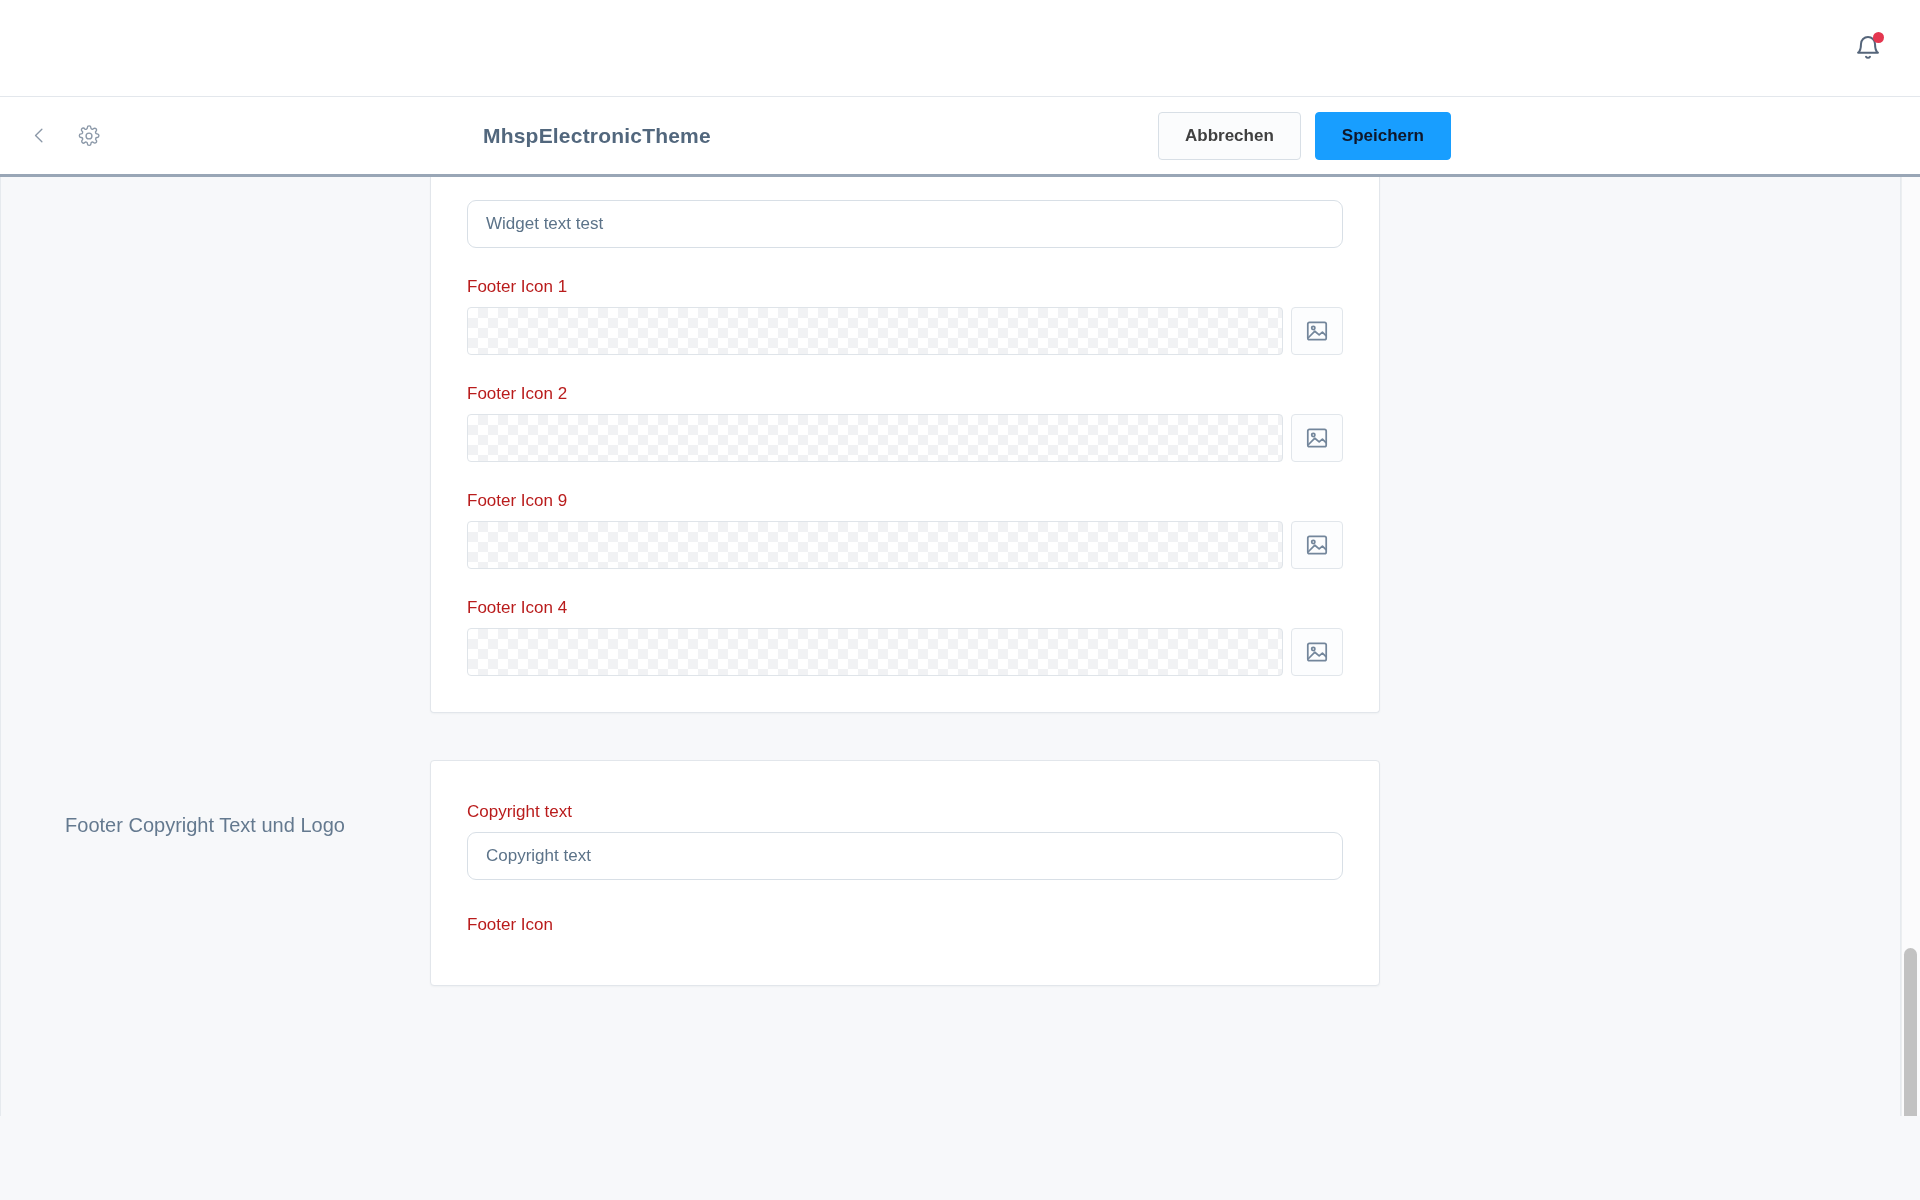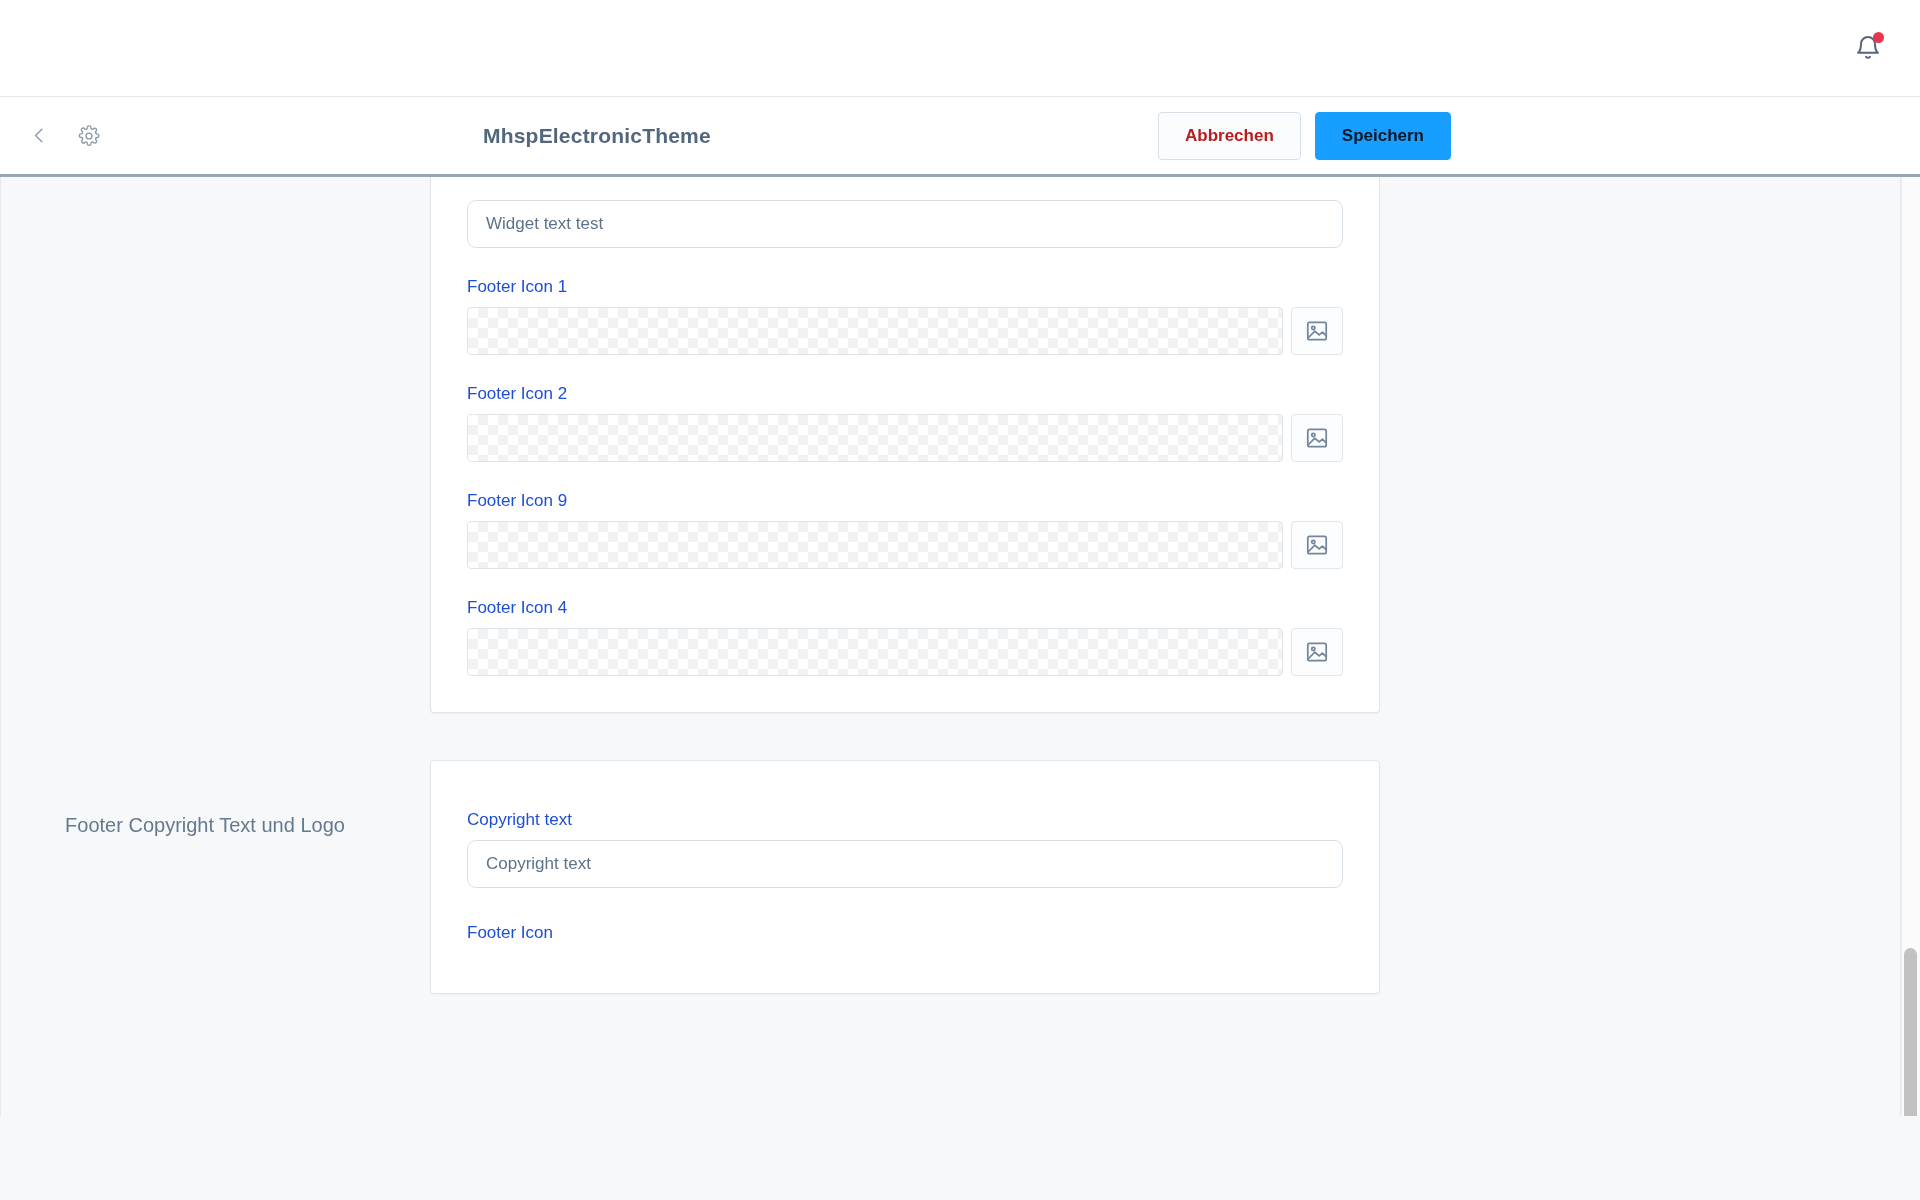--- a/index.html
+++ b/index.html
@@ -122,21 +122,21 @@
     height: 48px;
     padding: 0 26px;
     display: inline-flex;
     align-items: center;
     justify-content: center;
     white-space: nowrap;
   }
   .btn-secondary {
     background: #fbfcfd;
     border: 1px solid #d8dfe6;
-    color: #b91c1c;
+    color: #404040;
   }
   .btn-primary {
     background: #189eff;
     border: 1px solid #189eff;
     color: #0f172a;
   }
 
   
   .page {
     position: relative;
@@ -185,25 +185,25 @@
     border-top-left-radius: 0;
     border-top-right-radius: 0;
     padding: 0 36px 36px 36px;
   }
 
   .section-copyright { margin-top: 47px; }
   .card-copyright { padding: 36px 36px 40px 36px; }
   .section-copyright .section-label { padding-top: 50px; }
 
   .field { margin-top: 28px; }
-  .field:first-child { margin-top: 12px; }
+  .field:first-child { margin-top: 4px; }
 
   .field-label {
     font-size: 17px;
-    color: #1d4ed8;
+    color: #b91c1c;
     margin-bottom: 9px;
     line-height: 22px;
   }
 
   .text-input {
     display: block;
     width: 100%;
     height: 48px;
     background: #ffffff;
     border: 1px solid #d8dfe6;

